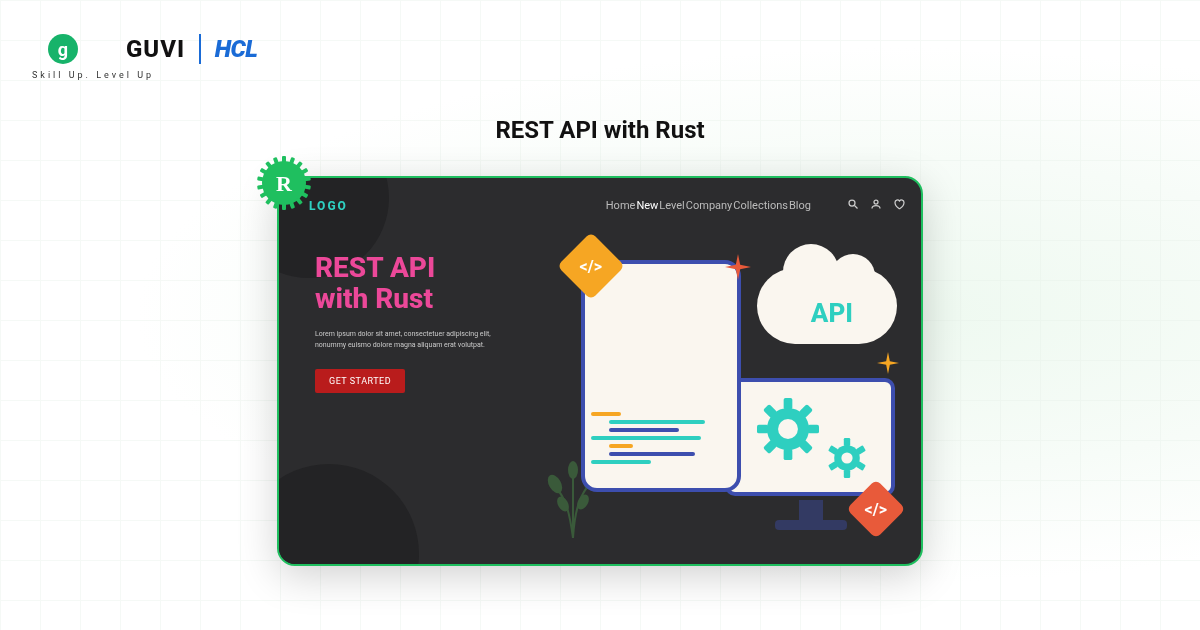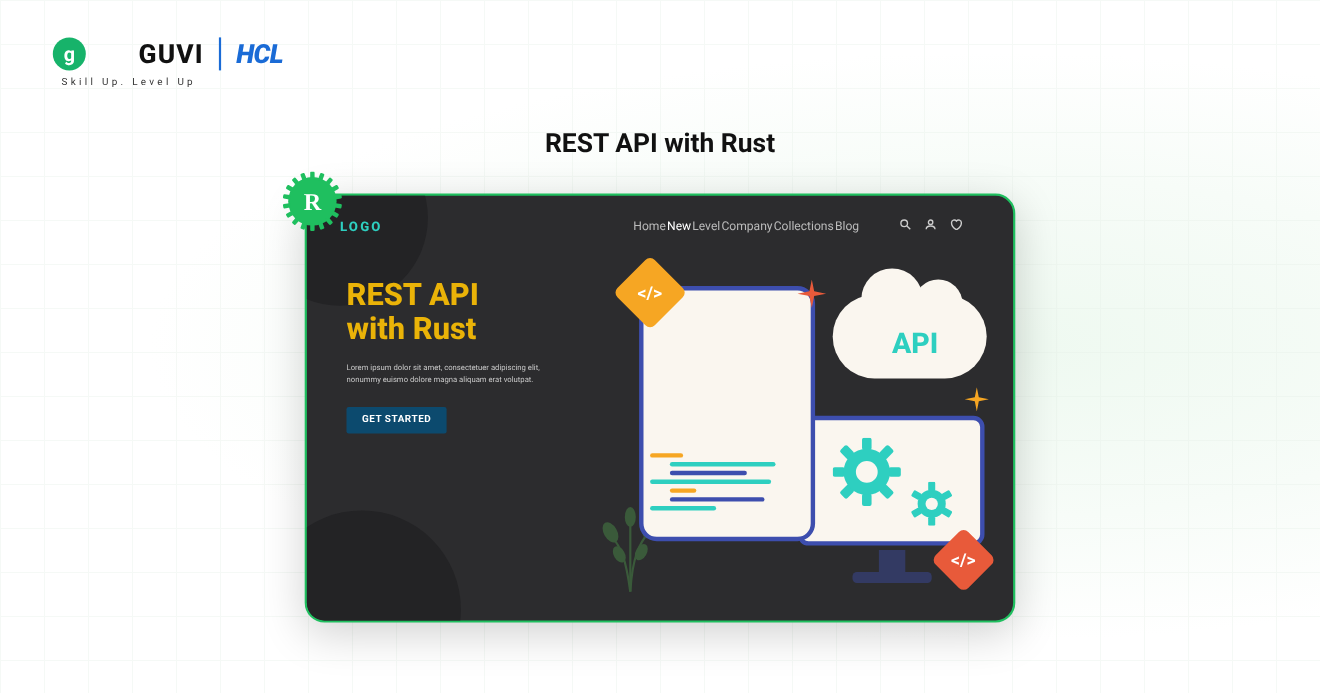--- a/index.html
+++ b/index.html
@@ -55,21 +55,21 @@
     font-style: italic;
     font-weight: 900;
     font-size: 24px;
     color: #1a6bd6;
     letter-spacing: -0.5px;
     text-align: center;
   }
   .tagline {
     position: absolute;
     top: 70px;
-    left: 56px;
+    left: 32px;
     font-size: 9px;
     letter-spacing: 3px;
     color: #333;
   }
 
   .page-title {
     position: absolute;
     top: 116px;
     left: 0; right: 0;
     text-align: center;
@@ -105,21 +105,21 @@
     left: 257px;
     top: 156px;
     width: 54px; height: 54px;
     z-index: 3;
   }
 
   .nav {
     position: relative;
     display: flex;
     align-items: center;
-    padding: 20px 46px 0 30px;
+    padding: 20px 16px 0 30px;
     gap: 18px;
     color: #ddd;
     font-size: 11px;
     z-index: 2;
   }
   .logo-label {
     font-weight: 800;
     letter-spacing: 2px;
     font-size: 12px;
     color: #2ecfc0;
@@ -138,36 +138,36 @@
     position: relative;
     display: flex;
     padding: 40px 30px 0 36px;
     z-index: 2;
   }
   .hero-left { width: 230px; }
   .hero-title {
     font-size: 28px;
     font-weight: 800;
     line-height: 1.1;
-    color: #eab308;
+    color: #ec4899;
     margin-bottom: 14px;
   }
   .hero-desc {
     font-size: 7px;
     line-height: 1.6;
     color: #c9c9c9;
     margin-bottom: 18px;
     max-width: 190px;
   }
   .cta {
     display: inline-block;
-    background: #0c4a6e;
+    background: #b91c1c;
     color: #fff;
     font-size: 9px;
-    font-weight: 700;
+    font-weight: 400;
     letter-spacing: 0.5px;
     padding: 7px 14px;
     border-radius: 2px;
     cursor: pointer;
   }
 
   .illus {
     position: absolute;
     right: 20px;
     top: 50px;

